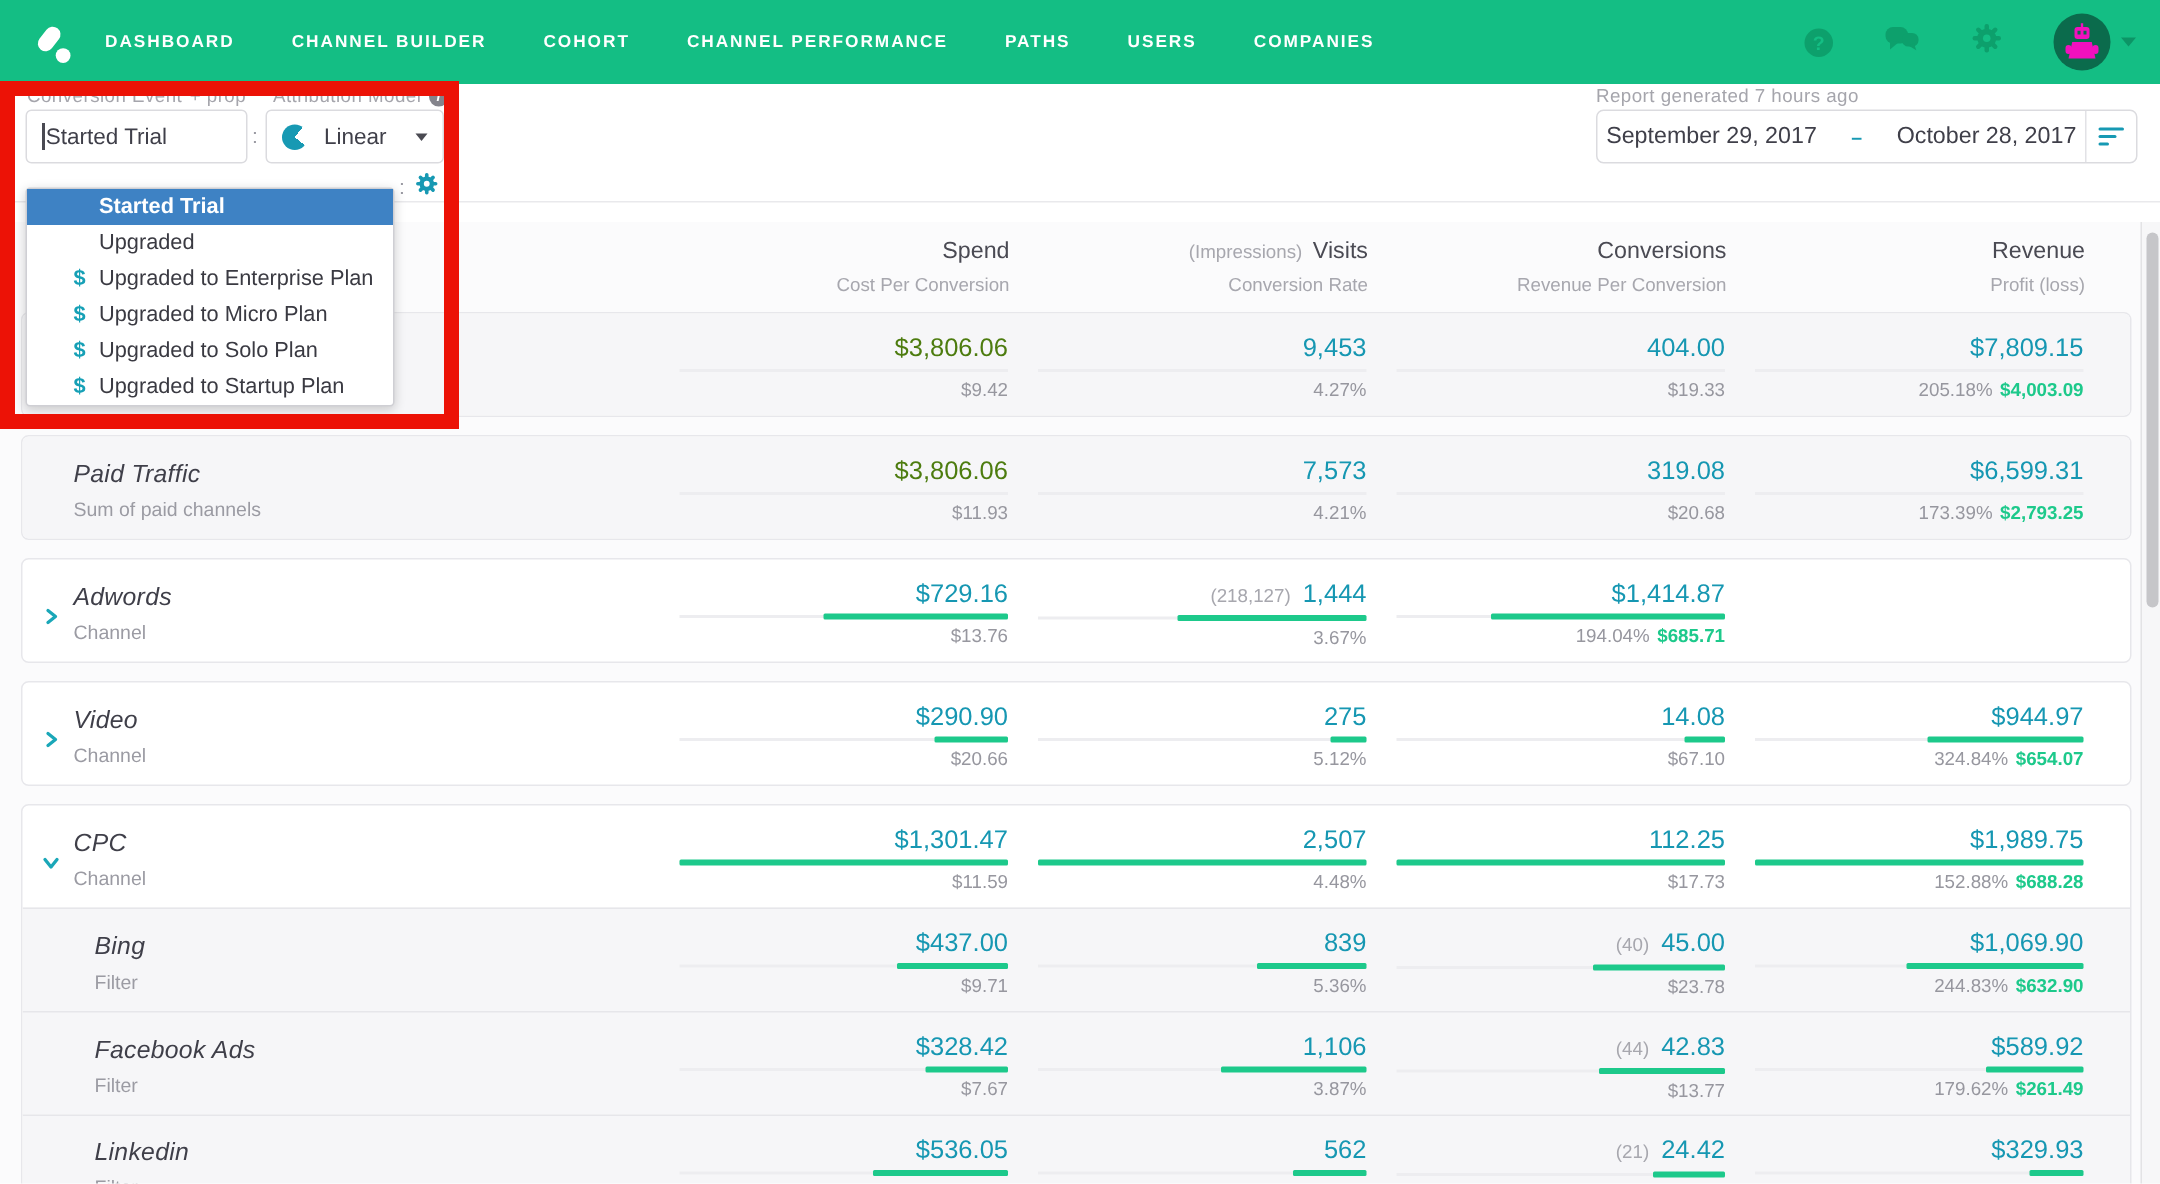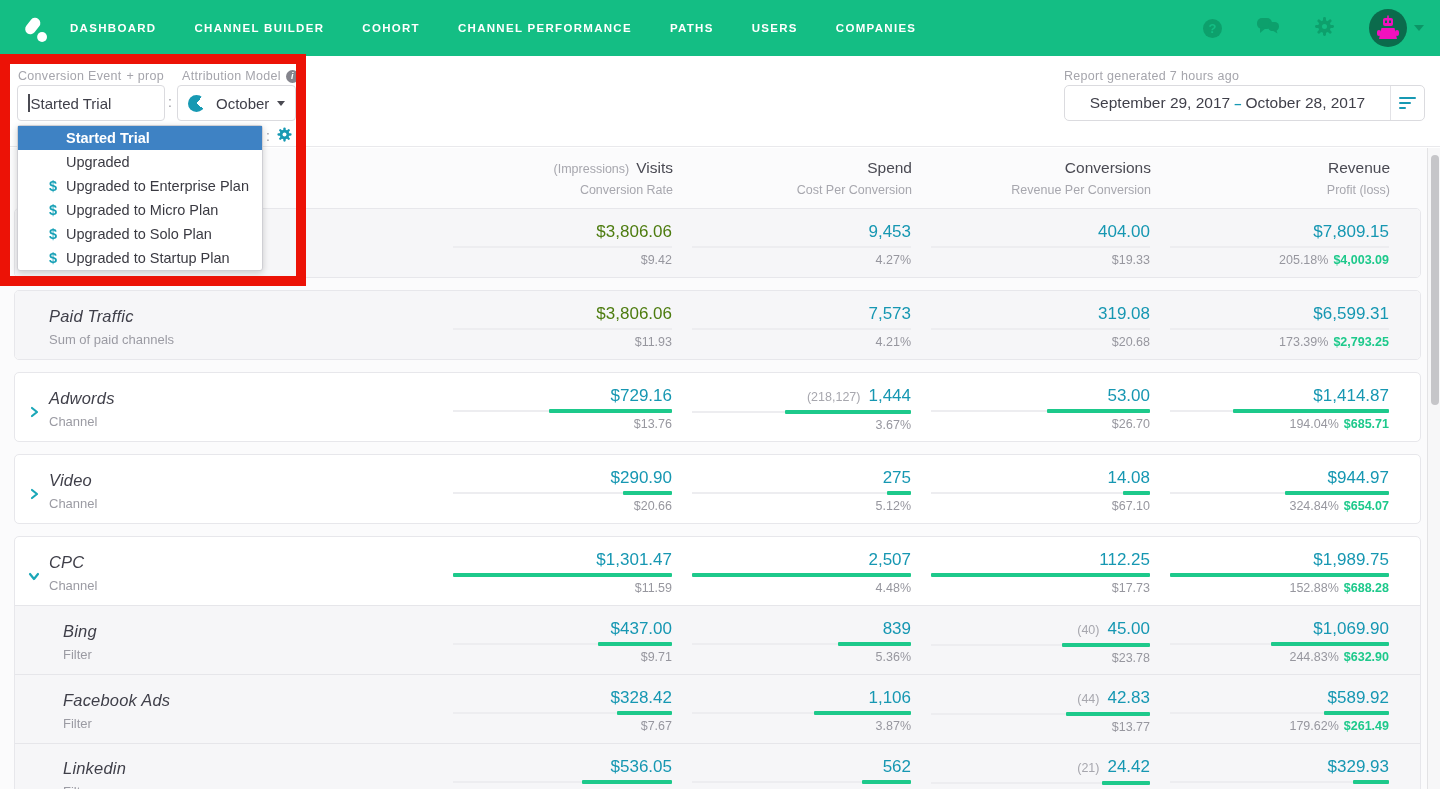--- a/index.html
+++ b/index.html
@@ -15,21 +15,21 @@
   .nav-right { margin-left:auto; display:flex; align-items:center; gap:34px; padding-right:16px; }
   .icon-help { width:19px; height:19px; border-radius:50%; background:#0DA06C; color:#14BE84;
                font-size:13px; font-weight:700; display:flex; align-items:center; justify-content:center; }
   .avatar-wrap { display:flex; align-items:center; gap:7px; }
   .avatar { width:38px; height:38px; border-radius:50%; background:#0B6B4C; overflow:hidden;
             display:flex; align-items:center; justify-content:center; }
   .caret-down { width:0; height:0; border-left:5px solid transparent; border-right:5px solid transparent;
                 border-top:6px solid #0C9566; }
 
   
-  .toolbar { position:absolute; left:0; top:56px; width:1440px; height:91px; background:#fff;
+  .toolbar { position:absolute; left:0; top:44px; width:1440px; height:91px; background:#fff;
              border-bottom:1px solid #E9E9EC; }
   .tb-label { position:absolute; top:13px; font-size:12.5px; color:#A5A5AC; letter-spacing:.3px;
               display:flex; align-items:center; gap:5px; }
   .info-dot { width:13px; height:13px; border-radius:50%; background:#84848C; color:#fff; font-size:9px;
               font-weight:700; display:inline-flex; align-items:center; justify-content:center; font-style:italic; }
   .tb-input { position:absolute; left:17px; top:29px; width:148px; height:36px; border:1px solid #DBDBDF;
               border-radius:4px; background:#fff; display:flex; align-items:center; padding-left:10px;
               font-size:15px; color:#3F3F49; }
   .text-caret { display:inline-block; width:1.5px; height:18px; background:#4a4a52; margin-right:1px; }
   .tb-colon { position:absolute; left:168px; top:38px; color:#9A9AA2; font-size:14px; }
@@ -39,21 +39,21 @@
               background:conic-gradient(#1799B3 0 38deg, #fff 38deg 128deg, #1799B3 128deg 360deg); }
   .model-label { font-size:15px; color:#3F3F49; margin-left:11px; flex:1; }
   .model-caret { width:0; height:0; border-left:4.5px solid transparent; border-right:4.5px solid transparent;
                  border-top:5.5px solid #4A4A52; }
   .gear-row { position:absolute; left:266px; top:71px; display:flex; align-items:center; gap:7px;
               color:#9A9AA2; font-size:14px; }
 
   .report-label { position:absolute; left:1064px; top:13px; font-size:12.5px; color:#A5A5AC; letter-spacing:.3px; }
   .date-box { position:absolute; left:1064px; top:29px; width:361px; height:36px; border:1px solid #DBDBDF;
               border-radius:5px; background:#fff; display:flex; align-items:stretch; cursor:pointer; }
-  .date-main { flex:1; display:flex; align-items:center; justify-content:center; gap:4px;
+  .date-main { flex:1; display:flex; align-items:center; justify-content:center; gap:23px;
                font-size:15.5px; color:#3F3F49; border-right:1px solid #E2E2E6; }
   .date-sep { color:#1799B3; font-weight:700; font-size:13px; }
   .filter-cell { width:33px; display:flex; flex-direction:column; align-items:center; justify-content:center; gap:2.5px; }
   .filter-cell span { display:block; height:2.6px; background:#1799B3; border-radius:1px; }
   .f1{width:17px;} .f2{width:12px; margin-right:5px;} .f3{width:7px; margin-right:10px;}
 
   
   .dropdown { position:absolute; left:17px; top:125px; width:246px; background:#fff;
               border:1px solid #CFCFD4; border-radius:3px; box-shadow:0 2px 7px rgba(0,0,0,.18); z-index:40; }
   .dd-item { position:relative; height:24px; display:flex; align-items:center; padding-left:48px;
@@ -178,21 +178,21 @@
   </div>
 
   <div class="tb-input">
     <span class="text-caret"></span>
     <span>Started Trial</span>
   </div>
   <div class="tb-colon">:</div>
 
   <div class="model-btn">
     <div class="pie-icon"></div>
-    <div class="model-label">October</div>
+    <div class="model-label">Linear</div>
     <div class="model-caret"></div>
   </div>
 
   <div class="gear-row">
     <span>:</span>
     <span>
       <svg width="15" height="15" viewBox="0 0 20 20">
         <g fill="#1799B3">
           <rect x="8.4" y="0.5" width="3.2" height="19" rx="1.5"></rect>
           <rect x="8.4" y="0.5" width="3.2" height="19" rx="1.5" transform="rotate(45 10 10)"></rect>
@@ -217,26 +217,26 @@
         <span class="f2"></span>
         <span class="f3"></span>
     </div>
   </div>
 </div>
 
 <div class="main">
   <div class="tgrid thead">
     <div></div>
   <div class="th">
+        <div><span class="th-main">Spend</span></div>
+        <div class="th-sub">Cost Per Conversion</div>
+      </div>
+      <div class="th">
         <div><span class="th-prefix">(Impressions)</span><span class="th-main">Visits</span></div>
         <div class="th-sub">Conversion Rate</div>
-      </div>
-      <div class="th">
-        <div><span class="th-main">Spend</span></div>
-        <div class="th-sub">Cost Per Conversion</div>
       </div>
       <div class="th">
         <div><span class="th-main">Conversions</span></div>
         <div class="th-sub">Revenue Per Conversion</div>
       </div>
       <div class="th">
         <div><span class="th-main">Revenue</span></div>
         <div class="th-sub">Profit (loss)</div>
       </div>
     </div>
@@ -314,27 +314,20 @@
             <div class="sline">$13.76</div>
           </div>
           <div class="cell">
             <div class="vline"><span class="vprefix">(218,127)</span><span class="vmain">1,444</span></div>
             <div class="track">
               <div class="bar" style="width: 57.6%;"></div>
             </div>
             <div class="sline">3.67%</div>
           </div>
           <div class="cell">
-            <div class="vline"><span class="vmain">53.00</span></div>
-            <div class="track">
-              <div class="bar" style="width: 47.2%;"></div>
-            </div>
-            <div class="sline">$26.70</div>
-          </div>
-          <div class="cell">
             <div class="vline"><span class="vmain">$1,414.87</span></div>
             <div class="track">
               <div class="bar" style="width: 71.1%;"></div>
             </div>
             <div class="sline"><span class="pct">194.04%</span><span class="profit">$685.71</span></div>
           </div>
         </div>
       </div>
       <div class="card">
         <div class="tgrid row ">

